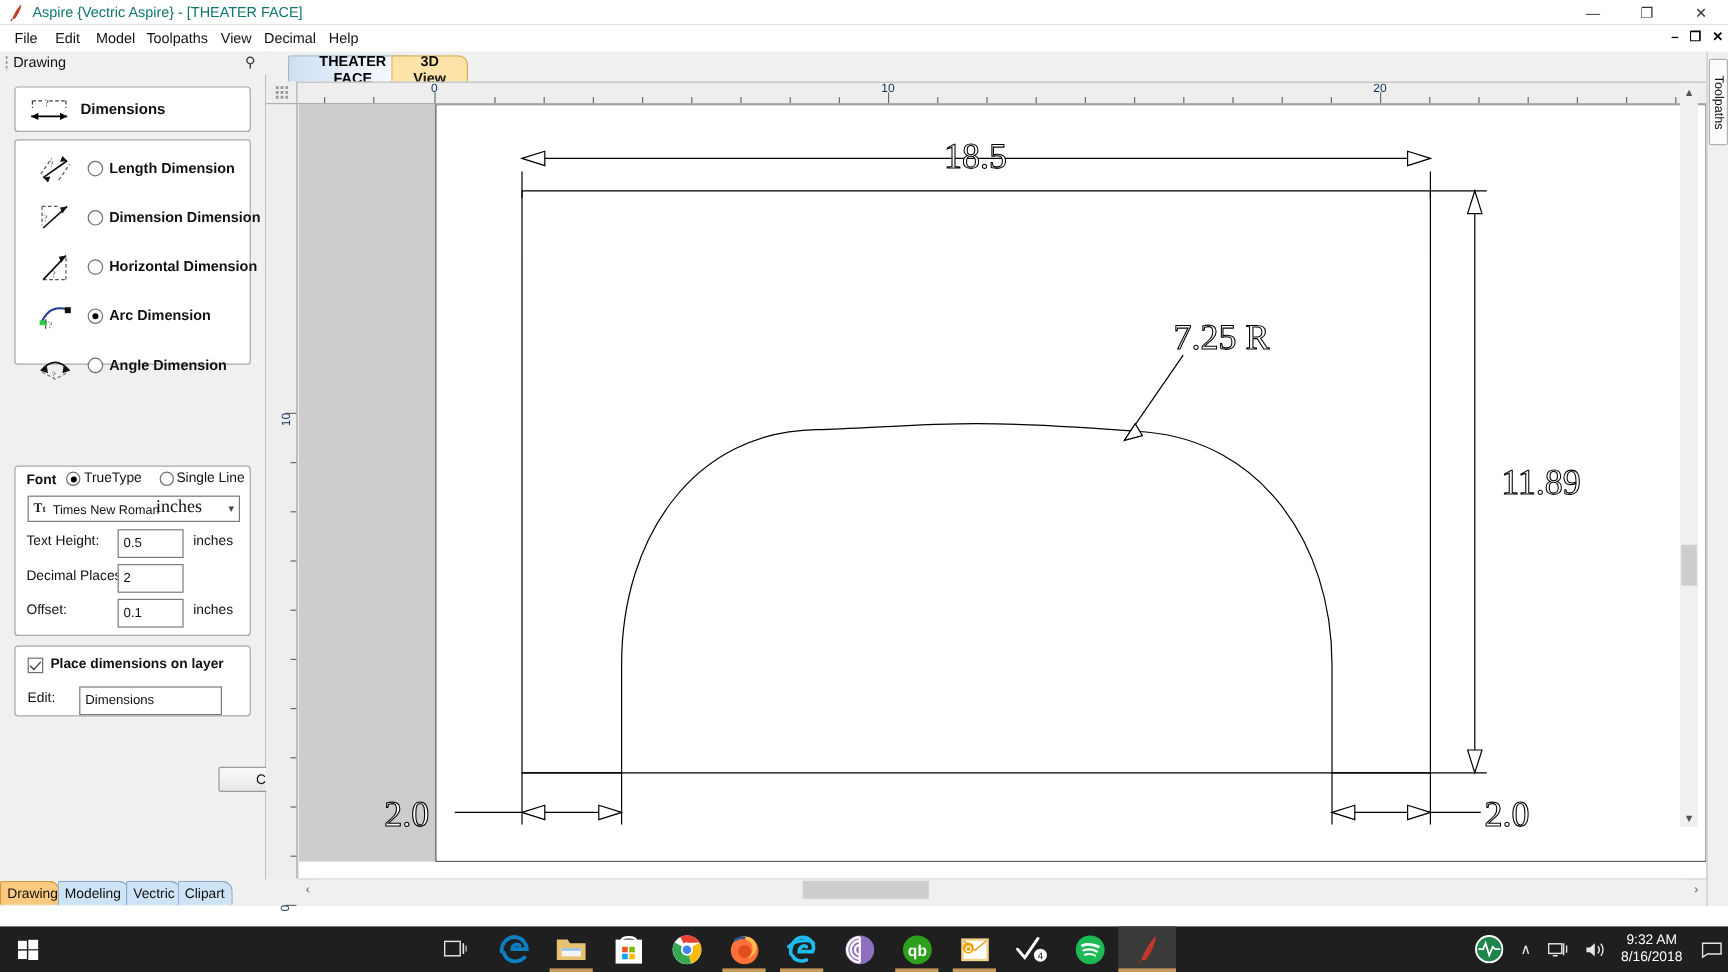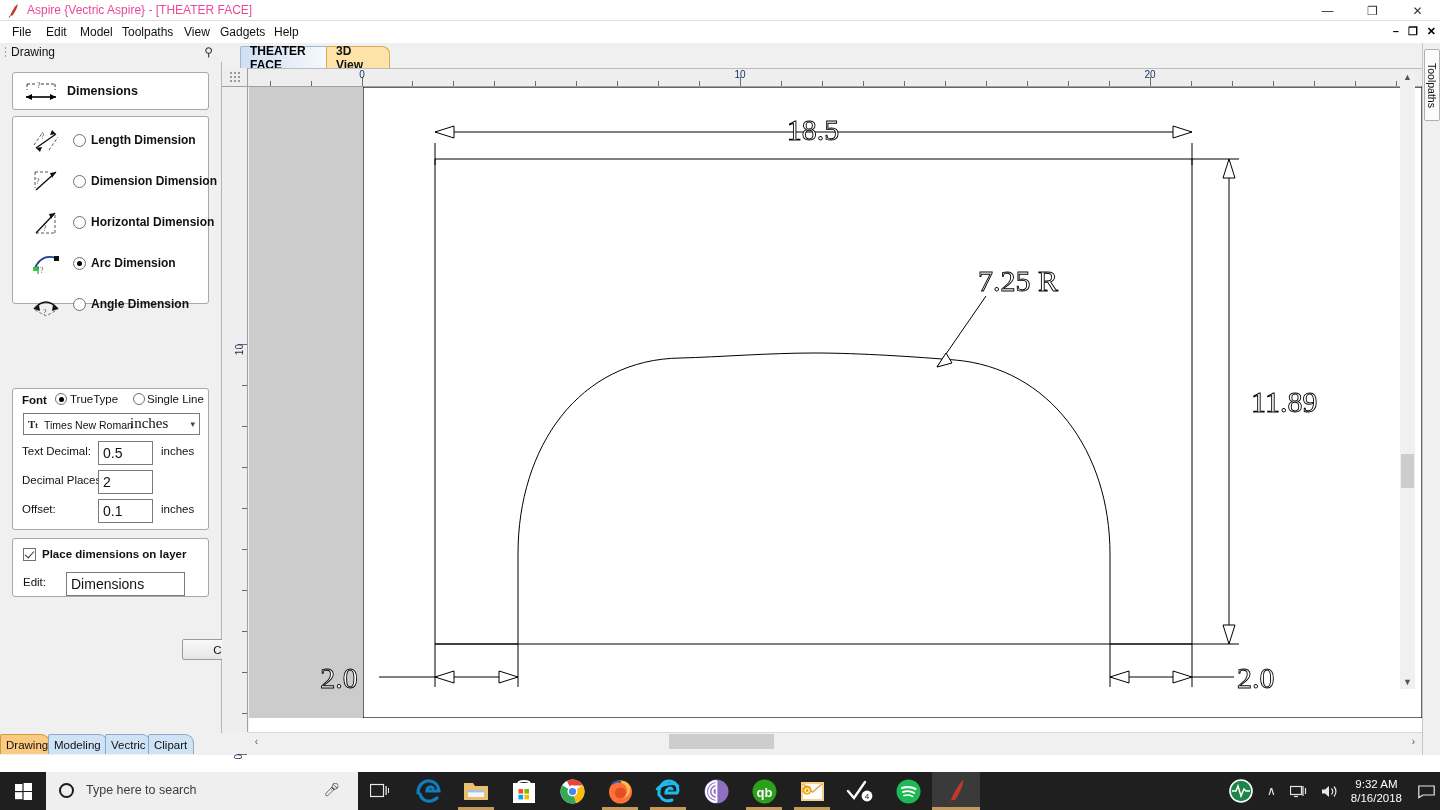--- a/index.html
+++ b/index.html
@@ -16,21 +16,21 @@
   .titlebar {
     position: absolute; left: 0; top: 0; width: 1440px; height: 21px;
     background: #ffffff;
     border-bottom: 1px solid #dfdfdf;
   }
   .titlebar .app-icon {
     position: absolute; left: 7px; top: 3px; width: 14px; height: 15px;
   }
   .titlebar .title-text {
     position: absolute; left: 27px; top: 3px;
-    font-size: 12px; color: #ec4899;
+    font-size: 12px; color: #0f766e;
     white-space: nowrap;
   }
   .winbtns { position: absolute; right: 0; top: 0; height: 21px; display: flex; }
   .winbtn {
     width: 45px; height: 21px; display: flex; align-items: center; justify-content: center;
     font-size: 12px; color: #333; line-height: 1;
   }
 
   
   .menubar {
@@ -133,21 +133,21 @@
     font-family: "Liberation Serif", serif; color: #111; overflow: hidden;
     width: 58px; white-space: nowrap;
   }
   .fontcombo .arrow {
     position: absolute; right: 4px; top: 5px; font-size: 9px; color: #444;
   }
 
   .fldlabel { position: absolute; font-size: 11.5px; color: #111; white-space: nowrap; }
   .textbox {
     position: absolute; background: #fff; border: 1px solid #7a7a7a;
-    font-size: 14px; color: #111; padding: 11px 4px;
+    font-size: 11px; color: #111; padding: 11px 4px;
     font-family: "Liberation Sans", sans-serif;
   }
   .unitlabel { position: absolute; font-size: 11.5px; color: #111; }
 
   
   #box-layer { left: 12px; top: 495px; width: 197px; height: 59px; }
   .chk {
     position: absolute; width: 13px; height: 13px;
     border: 1px solid #707070; background: #fff;
   }
@@ -203,20 +203,21 @@
   .doctabs {
     position: absolute; left: 0; top: 0; width: 1200px; height: 25px;
     background: #f0f0f0;
   }
   .doctab {
     position: absolute; top: 3px; height: 22px;
     font-size: 12px; font-weight: bold;
     display: flex; align-items: center; padding: 0 9px;
     border: 1px solid #9fb6cd; border-bottom: none;
     border-radius: 2px 8px 0 0;
+    text-align: center;
   }
   .doctab.active {
     background: linear-gradient(to right,#cfdff2,#ffffff);
     color: #000;
   }
   .doctab.other { background: #fde3a7; border-color: #d8ab52; color: #111; }
 
   .rulerH {
     position: absolute; left: 26px; top: 25px; width: 1174px; height: 19px;
     background: #eeeeee; border-bottom: 1px solid #a0a0a0; border-top: 1px solid #bdbdbd;
@@ -369,21 +370,21 @@
       <div class="winbtn close">✕</div>
     </div>
   </div>
 
   <div class="menubar">
     <div class="menuitem" style="left:10px">File</div>
     <div class="menuitem" style="left:44px">Edit</div>
     <div class="menuitem" style="left:78px">Model</div>
     <div class="menuitem" style="left:120px">Toolpaths</div>
     <div class="menuitem" style="left:182px">View</div>
-    <div class="menuitem" style="left:218px">Gadgets</div>
+    <div class="menuitem" style="left:218px">Decimal</div>
     <div class="menuitem" style="left:272px">Help</div>
     <div class="mdibtns">
       <div class="mdibtn">–</div>
       <div class="mdibtn">❐</div>
       <div class="mdibtn">✕</div>
     </div>
   </div>
 
   <div class="leftdock">
 
@@ -472,21 +473,21 @@
       <div class="radio-sm" style="left:120px; top:4px"></div>
       <div class="inline-lab" style="left:134px; top:4px">Single Line</div>
 
       <div class="fontcombo">
         <div class="tt">T<span style="font-size:8px">t</span></div>
         <div class="fname">Times New Roman</div>
         <div class="fprev">inches</div>
         <div class="arrow">▾</div>
       </div>
 
-      <div class="fldlabel" style="left:9px; top:56px">Text Decimal:</div>
+      <div class="fldlabel" style="left:9px; top:56px">Text Height:</div>
       <input class="textbox" style="left: 85px; top: 52px; width: 55px; height: 19px;" value="0.5">
       <div class="unitlabel" style="left:148px; top:56px">inches</div>
 
       <div class="fldlabel" style="left:9px; top:85px">Decimal Places:</div>
       <input class="textbox" style="left: 85px; top: 81px; width: 55px; height: 19px;" value="2">
 
       <div class="fldlabel" style="left:9px; top:114px">Offset:</div>
       <input class="textbox" style="left: 85px; top: 110px; width: 55px; height: 19px;" value="0.1">
       <div class="unitlabel" style="left:148px; top:114px">inches</div>
     </div>
@@ -662,25 +663,20 @@
   <div class="taskbar">
     <div class="startbtn">
       <svg width="17" height="17" viewBox="0 0 17 17">
         <rect x="0" y="1" width="7.4" height="7" fill="#ffffff"></rect>
         <rect x="8.6" y="0" width="8.4" height="8" fill="#ffffff"></rect>
         <rect x="0" y="9.2" width="7.4" height="7" fill="#ffffff"></rect>
         <rect x="8.6" y="9" width="8.4" height="8" fill="#ffffff"></rect>
       </svg>
     </div>
 
-    <div class="searchbox">
-      <div class="circ"></div>
-      <div class="sp">Type here to search</div>
-      <div class="mic">🎤︎</div>
-    </div>
 
     <div class="taskviewbtn">
       <svg width="19" height="16" viewBox="0 0 19 16">
         <rect x="0.5" y="1.5" width="13" height="12" fill="none" stroke="#e8e8e8" stroke-width="1.2"></rect>
         <rect x="15.5" y="3" width="1.3" height="9" fill="#e8e8e8"></rect>
         <rect x="18" y="5" width="1" height="5" fill="#e8e8e8"></rect>
       </svg>
     </div>
 
     <div class="tbicons">

